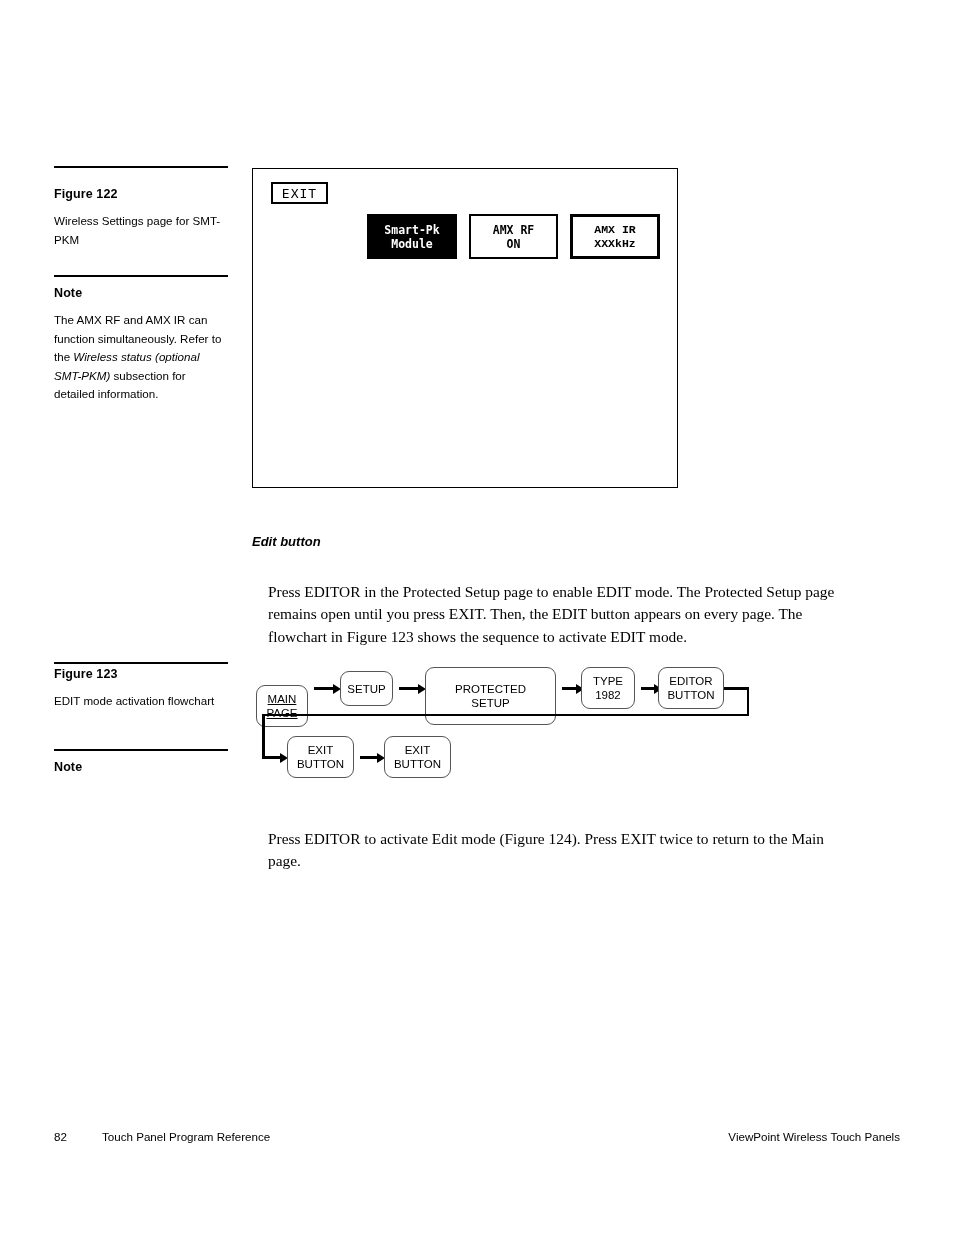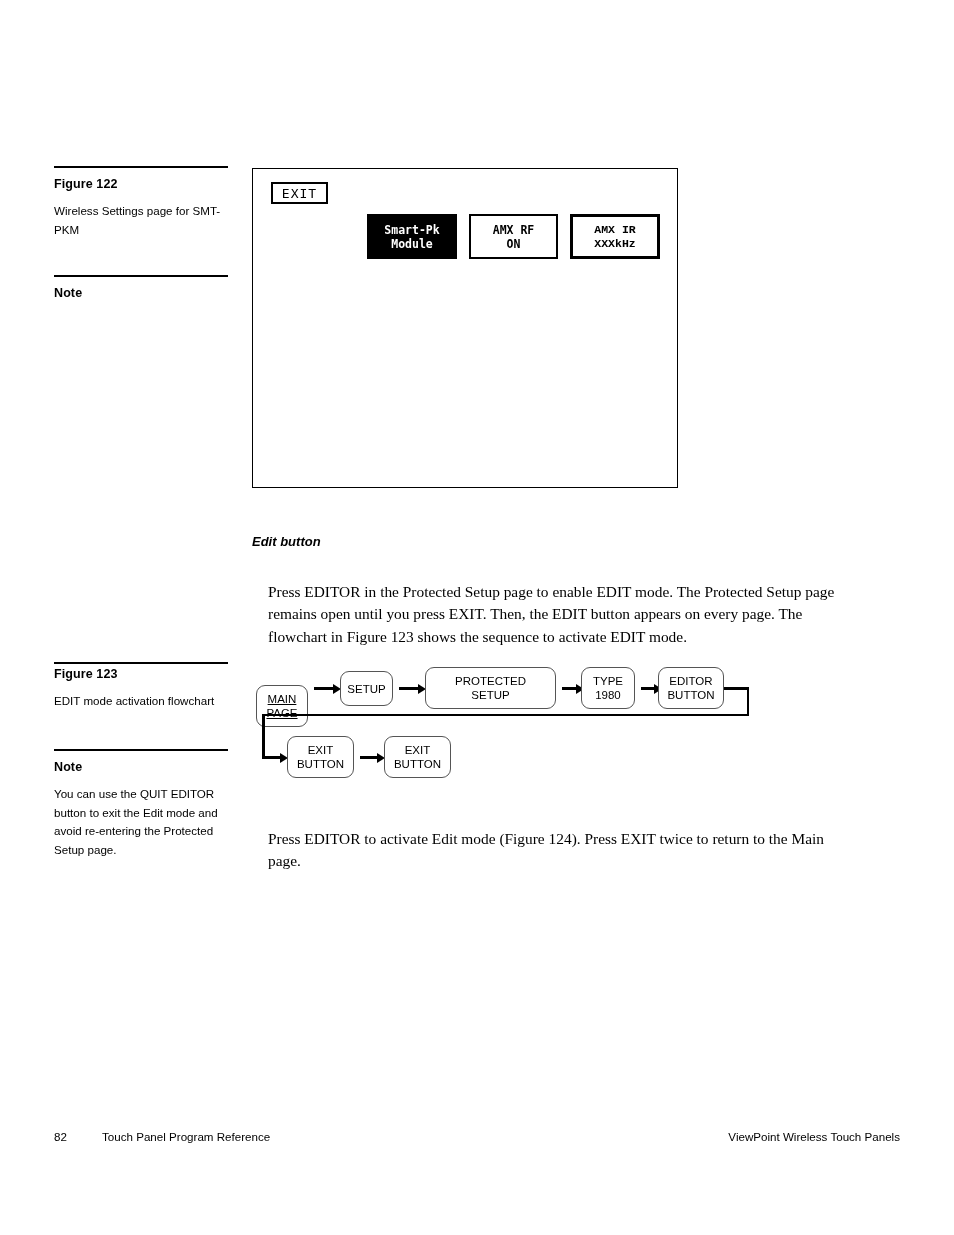--- a/index.html
+++ b/index.html
@@ -200,39 +200,39 @@
     justify-content: space-between;
   }
   #footer-left { display: flex; }
   #footer-page-number { width: 48px; }
 </style>
 </head>
 <body>
 
 <div class="sidebar-block" style="top:166px;">
   <div class="rule"></div>
-  <div class="side-heading" style="margin-top:9px;">Figure 122</div>
+  <div class="side-heading" style="margin-top:19px;">Figure 122</div>
   <div class="side-text" style="margin-top:11px;">Wireless Settings page for SMT-PKM</div>
 </div>
 
 <div class="sidebar-block" style="top:275px;">
   <div class="rule"></div>
   <div class="side-heading" style="margin-top:9px;">Note</div>
+  <div class="side-text" style="margin-top:11px;"><span>The AMX RF and AMX IR can function simultaneously. Refer to the </span><em>Wireless status (optional SMT-PKM)</em><span> subsection for detailed information.</span></div>
 </div>
 
 <div class="sidebar-block" style="top:662px;">
   <div class="rule"></div>
   <div class="side-heading" style="margin-top:3px;">Figure 123</div>
   <div class="side-text" style="margin-top:11px;">EDIT mode activation flowchart</div>
 </div>
 
 <div class="sidebar-block" style="top:749px;">
   <div class="rule"></div>
   <div class="side-heading" style="margin-top:9px;">Note</div>
-  <div class="side-text" style="margin-top:11px;">You can use the QUIT EDITOR button to exit the Edit mode and avoid re-entering the Protected Setup page.</div>
 </div>
 
 <div id="figure-panel">
 
   <div class="panel-btn" id="exit-button">
     <span class="btn-line">EXIT</span>
   </div>
 
   <div class="panel-btn" id="smartpk-button">
     <span class="btn-line">Smart-Pk</span>
@@ -267,33 +267,33 @@
   <div class="fc-arrow" style="left:62px; top:25px; width:20px;"></div>
 
   <div class="fc-node" style="left:88px; top:9px; width:53px; height:35px;">
     <div>
       <span>SETUP</span>
     </div>
   </div>
 
   <div class="fc-arrow" style="left:147px; top:25px; width:20px;"></div>
 
-  <div class="fc-node" style="left:173px; top:5px; width:131px; height:42px;">
+  <div class="fc-node" style="left:173px; top:5px; width:131px; height:58px;">
     <div>
       <span>PROTECTED</span>
       <span>SETUP</span>
     </div>
   </div>
 
   <div class="fc-arrow" style="left:310px; top:25px; width:15px;"></div>
 
   <div class="fc-node" style="left:329px; top:5px; width:54px; height:42px;">
     <div>
       <span>TYPE</span>
-      <span>1980</span>
+      <span>1982</span>
     </div>
   </div>
 
   <div class="fc-arrow" style="left:389px; top:25px; width:14px;"></div>
 
   <div class="fc-node" style="left:406px; top:5px; width:66px; height:42px;">
     <div>
       <span>EDITOR</span>
       <span>BUTTON</span>
     </div>

